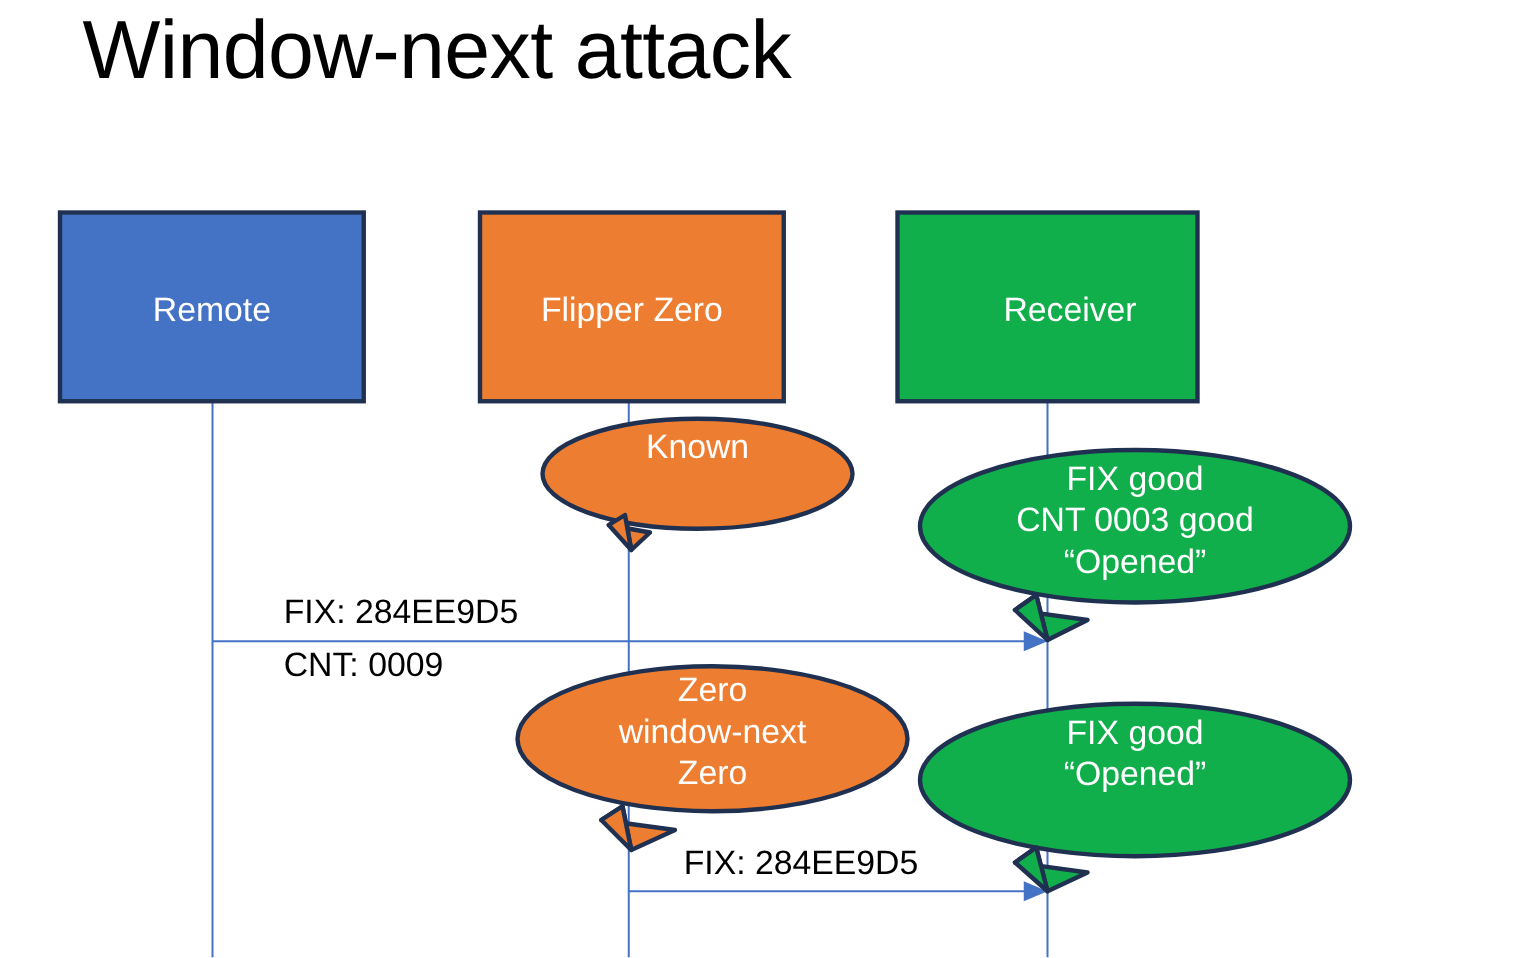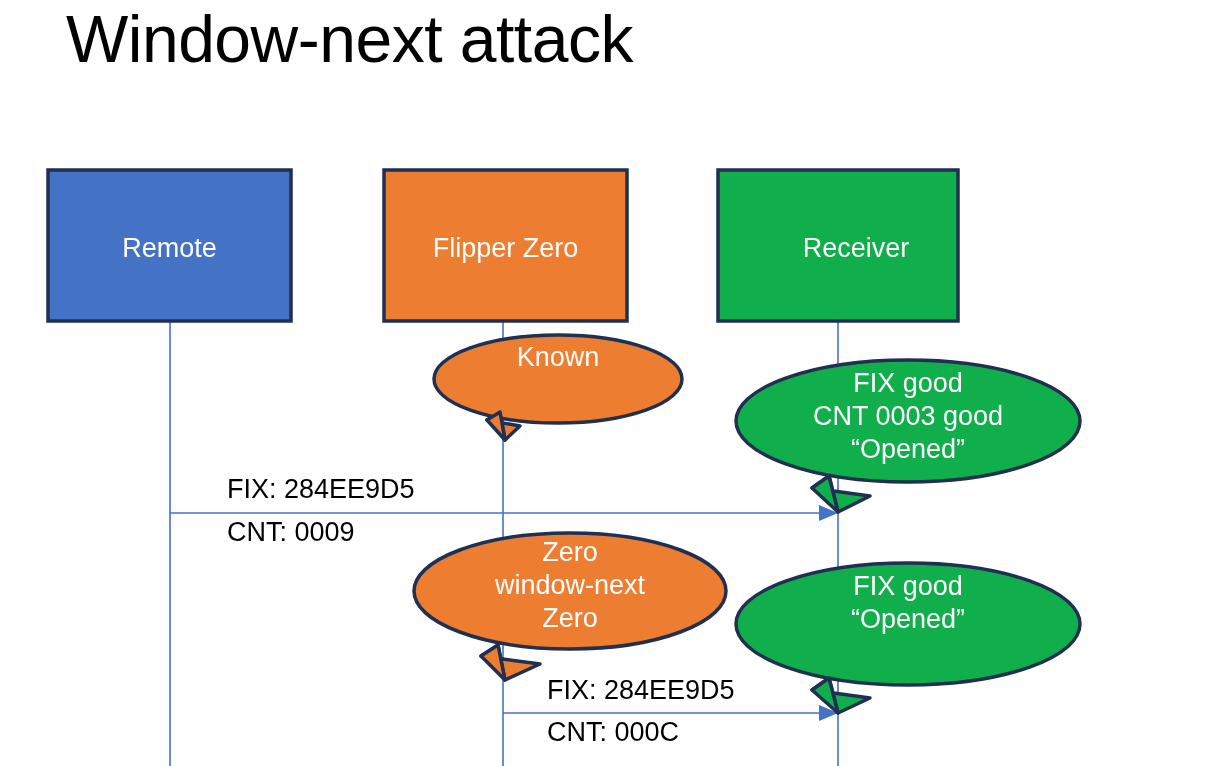--- a/index.html
+++ b/index.html
@@ -150,15 +150,14 @@
 
   <div class="bubble-text" style="left:736px; top:570px; width:344px;">
     <div>FIX good</div>
     <div>“Opened”</div>
   </div>
 
   <div class="msg-label" style="left:185px; top:473px;">FIX: 284EE9D5</div>
   <div class="msg-label" style="left:185px; top:516px;">CNT: 0009</div>
 
   <div class="msg-label" style="left:505px; top:674px;">FIX: 284EE9D5</div>
-  <div class="msg-label" style="left:505px; top:716px;">CNT: 000C</div>
 
 </div>
 
 </body></html>

